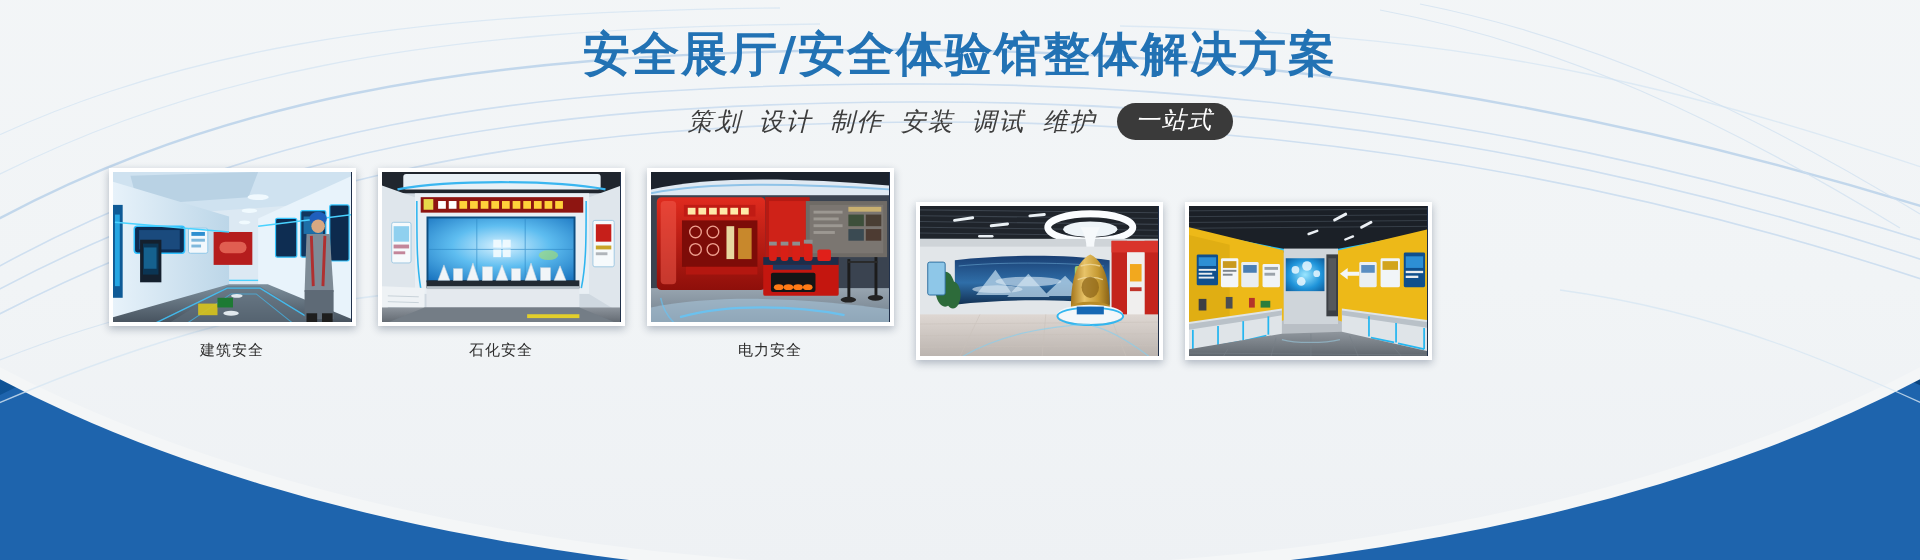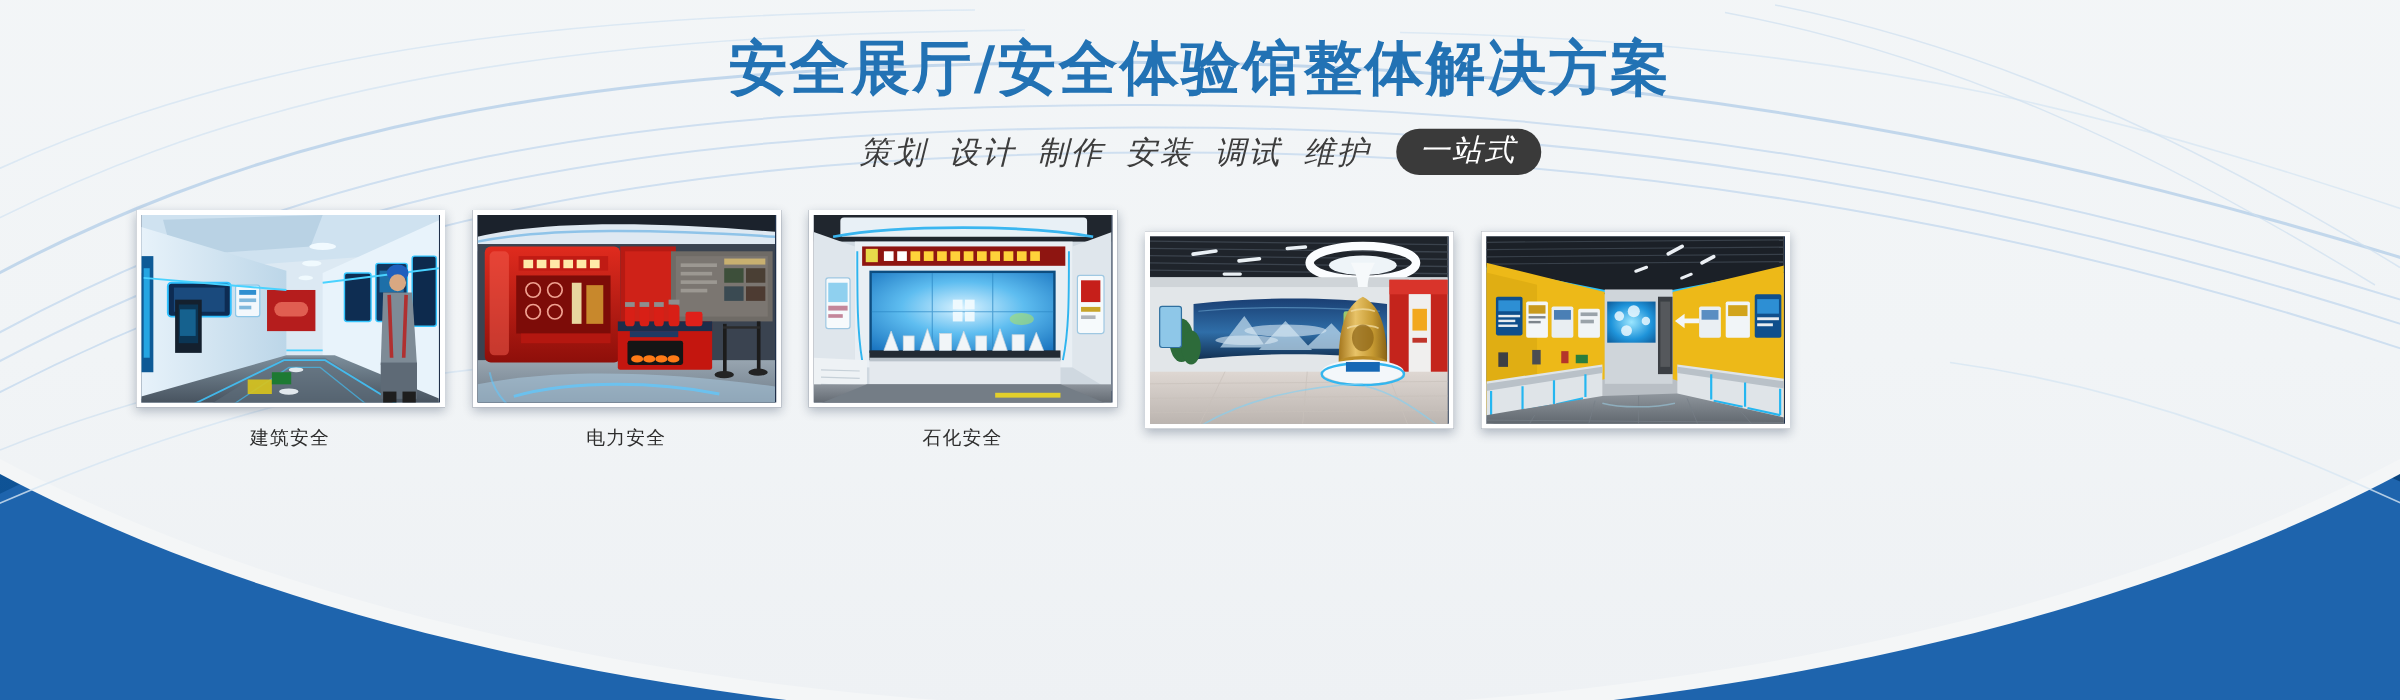--- a/index.html
+++ b/index.html
@@ -93,21 +93,21 @@
     border-radius:22px;
     padding:5px 19px 6px 19px;
     line-height:1.08;
     margin-left:3px;
     font-family:"DejaVu Sans","Liberation Sans",sans-serif;
   }
 
   
   .cards {
     position:absolute; top:168px; left:0; width:1540px;
-    display:flex; justify-content:center; align-items:center;
+    display:flex; justify-content:center; align-items:flex-end;
     gap:22px;
   }
   .card { width:247px; }
   .thumb {
     width:247px; height:158px;
     border:4px solid #ffffff;
     box-shadow:0 3px 8px rgba(20,40,70,.30);
     overflow:hidden;
     position:relative;
     background:#20304a;
@@ -249,125 +249,20 @@
           </g>
         </svg>
       </div>
       <div class="caption">建筑安全</div>
     </div>
 
     <div class="card">
       <div class="thumb">
         <svg class="scene" viewBox="0 0 247 158" preserveAspectRatio="none">
           <defs>
-            <linearGradient id="r2red" x1="0" y1="0" x2="0" y2="1">
-              <stop offset="0" stop-color="#e02b1e"></stop>
-                <stop offset="1" stop-color="#8e0f0a"></stop>
-            </linearGradient>
-            <linearGradient id="r2floor" x1="0" y1="0" x2="0" y2="1">
-              <stop offset="0" stop-color="#9aa7b2"></stop>
-                <stop offset="1" stop-color="#6d7b88"></stop>
-            </linearGradient>
-          </defs>
-          <rect width="247" height="158" fill="#2b3340"></rect>
-
-          <rect x="0" y="0" width="247" height="26" fill="#1b222c"></rect>
-          <path d="M0,18 C60,4 150,6 247,14 L247,26 L0,30 Z" fill="#dfe9f2"></path>
-          <path d="M0,22 C60,10 150,12 247,18" stroke="#8fc3e8" stroke-width="2" fill="none"></path>
-
-          <rect x="0" y="118" width="247" height="40" fill="url(#r2floor)"></rect>
-          <path d="M0,140 C70,126 160,130 247,142 L247,158 L0,158 Z" fill="#a9c9de" opacity=".55"></path>
-
-          <rect x="0" y="24" width="247" height="96" fill="#3a4350"></rect>
-
-          <rect x="6" y="26" width="112" height="96" rx="5" fill="url(#r2red)"></rect>
-          <rect x="10" y="30" width="16" height="86" rx="4" fill="#f05a4a" opacity=".55"></rect>
-
-          <rect x="34" y="34" width="74" height="12" fill="#c01b14"></rect>
-          <g fill="#ffe9a8">
-            <rect x="38" y="37" width="8" height="7"></rect>
-              <rect x="49" y="37" width="8" height="7"></rect>
-            <rect x="60" y="37" width="8" height="7"></rect>
-              <rect x="71" y="37" width="8" height="7"></rect>
-            <rect x="82" y="37" width="8" height="7"></rect>
-              <rect x="93" y="37" width="8" height="7"></rect>
-          </g>
-
-          <rect x="32" y="50" width="78" height="48" fill="#7d0c08"></rect>
-          <g fill="none" stroke="#f0a090" stroke-width="1.4">
-            <circle cx="46" cy="62" r="6"></circle>
-              <circle cx="64" cy="62" r="6"></circle>
-            <circle cx="46" cy="80" r="6"></circle>
-              <circle cx="64" cy="80" r="6"></circle>
-          </g>
-          <rect x="78" y="56" width="8" height="34" fill="#e8d7a0"></rect>
-          <rect x="90" y="58" width="14" height="32" fill="#c8882c"></rect>
-          <rect x="36" y="98" width="74" height="8" fill="#b41710"></rect>
-
-          <rect x="118" y="26" width="46" height="96" fill="#b61a13"></rect>
-          <rect x="122" y="30" width="38" height="88" fill="#cf2218"></rect>
-
-          <rect x="160" y="30" width="84" height="58" fill="#6f6b66"></rect>
-          <rect x="164" y="34" width="76" height="50" fill="#7b7671"></rect>
-          <g fill="#9c9892">
-            <rect x="168" y="40" width="30" height="3"></rect>
-              <rect x="168" y="47" width="26" height="3"></rect>
-            <rect x="168" y="54" width="30" height="3"></rect>
-              <rect x="168" y="61" width="22" height="3"></rect>
-          </g>
-          <g>
-            <rect x="204" y="44" width="16" height="12" fill="#3d4f3a"></rect>
-            <rect x="222" y="44" width="16" height="12" fill="#4a3f34"></rect>
-            <rect x="204" y="59" width="16" height="12" fill="#3a4a52"></rect>
-            <rect x="222" y="59" width="16" height="12" fill="#4d3b32"></rect>
-          </g>
-          <rect x="204" y="36" width="34" height="5" fill="#c8b070"></rect>
-
-          <rect x="116" y="88" width="78" height="40" rx="2" fill="#c4160f"></rect>
-          <rect x="116" y="88" width="78" height="8" fill="#1d2d4a"></rect>
-          <rect x="124" y="104" width="46" height="20" rx="2" fill="#151515"></rect>
-          <g fill="#ff7a16">
-            <ellipse cx="132" cy="119" rx="5" ry="3"></ellipse>
-              <ellipse cx="142" cy="119" rx="5" ry="3"></ellipse>
-            <ellipse cx="152" cy="119" rx="5" ry="3"></ellipse>
-              <ellipse cx="162" cy="119" rx="5" ry="3"></ellipse>
-          </g>
-          <rect x="126" y="96" width="40" height="5" fill="#1f3a63"></rect>
-
-          <g>
-            <rect x="122" y="76" width="8" height="16" rx="3" fill="#d81f16"></rect>
-            <rect x="134" y="76" width="8" height="16" rx="3" fill="#d81f16"></rect>
-            <rect x="146" y="76" width="8" height="16" rx="3" fill="#d81f16"></rect>
-            <rect x="158" y="74" width="9" height="18" rx="3" fill="#d81f16"></rect>
-            <rect x="122" y="72" width="8" height="4" fill="#8e8e8e"></rect>
-            <rect x="134" y="72" width="8" height="4" fill="#8e8e8e"></rect>
-            <rect x="146" y="72" width="8" height="4" fill="#8e8e8e"></rect>
-            <rect x="158" y="70" width="9" height="4" fill="#8e8e8e"></rect>
-          </g>
-          <rect x="172" y="80" width="14" height="12" rx="2" fill="#e0201a"></rect>
-
-          <g>
-            <rect x="203" y="90" width="3" height="40" fill="#1c1c1c"></rect>
-            <ellipse cx="204" cy="132" rx="8" ry="3" fill="#232323"></ellipse>
-            <rect x="231" y="88" width="3" height="40" fill="#1c1c1c"></rect>
-            <ellipse cx="232" cy="130" rx="8" ry="3" fill="#232323"></ellipse>
-            <rect x="203" y="92" width="31" height="2" fill="#2a2a2a"></rect>
-          </g>
-
-          <path d="M30,150 C80,136 150,138 200,148" stroke="#5ec8ff" stroke-width="2.4" fill="none" opacity=".75"></path>
-          <path d="M10,130 C12,140 16,148 24,156" stroke="#5ec8ff" stroke-width="1.6" fill="none" opacity=".55"></path>
-        </svg>
-      </div>
-      <div class="caption">电力安全</div>
-    </div>
-
-    <div class="card">
-      <div class="thumb">
-        <svg class="scene" viewBox="0 0 247 158" preserveAspectRatio="none">
-          <defs>
             <radialGradient id="p3screen" cx="0.5" cy="0.45" r="0.75">
               <stop offset="0" stop-color="#d9f2ff"></stop>
               <stop offset="0.45" stop-color="#5ebdf0"></stop>
               <stop offset="1" stop-color="#1670bd"></stop>
             </radialGradient>
             <linearGradient id="p3floor" x1="0" y1="0" x2="0" y2="1">
               <stop offset="0" stop-color="#8d949c"></stop>
                 <stop offset="1" stop-color="#5c636b"></stop>
             </linearGradient>
           </defs>
@@ -451,20 +346,125 @@
             <line x1="6" y1="134" x2="38" y2="135"></line>
             <line x1="6" y1="140" x2="38" y2="141"></line>
           </g>
 
           <rect x="0" y="140" width="247" height="18" fill="url(#p3floor)"></rect>
           <polygon points="44,140 204,140 247,158 0,158" fill="#747d86"></polygon>
           <rect x="150" y="147" width="54" height="4" fill="#e3cf2b"></rect>
         </svg>
       </div>
       <div class="caption">石化安全</div>
+    </div>
+
+    <div class="card">
+      <div class="thumb">
+        <svg class="scene" viewBox="0 0 247 158" preserveAspectRatio="none">
+          <defs>
+            <linearGradient id="r2red" x1="0" y1="0" x2="0" y2="1">
+              <stop offset="0" stop-color="#e02b1e"></stop>
+                <stop offset="1" stop-color="#8e0f0a"></stop>
+            </linearGradient>
+            <linearGradient id="r2floor" x1="0" y1="0" x2="0" y2="1">
+              <stop offset="0" stop-color="#9aa7b2"></stop>
+                <stop offset="1" stop-color="#6d7b88"></stop>
+            </linearGradient>
+          </defs>
+          <rect width="247" height="158" fill="#2b3340"></rect>
+
+          <rect x="0" y="0" width="247" height="26" fill="#1b222c"></rect>
+          <path d="M0,18 C60,4 150,6 247,14 L247,26 L0,30 Z" fill="#dfe9f2"></path>
+          <path d="M0,22 C60,10 150,12 247,18" stroke="#8fc3e8" stroke-width="2" fill="none"></path>
+
+          <rect x="0" y="118" width="247" height="40" fill="url(#r2floor)"></rect>
+          <path d="M0,140 C70,126 160,130 247,142 L247,158 L0,158 Z" fill="#a9c9de" opacity=".55"></path>
+
+          <rect x="0" y="24" width="247" height="96" fill="#3a4350"></rect>
+
+          <rect x="6" y="26" width="112" height="96" rx="5" fill="url(#r2red)"></rect>
+          <rect x="10" y="30" width="16" height="86" rx="4" fill="#f05a4a" opacity=".55"></rect>
+
+          <rect x="34" y="34" width="74" height="12" fill="#c01b14"></rect>
+          <g fill="#ffe9a8">
+            <rect x="38" y="37" width="8" height="7"></rect>
+              <rect x="49" y="37" width="8" height="7"></rect>
+            <rect x="60" y="37" width="8" height="7"></rect>
+              <rect x="71" y="37" width="8" height="7"></rect>
+            <rect x="82" y="37" width="8" height="7"></rect>
+              <rect x="93" y="37" width="8" height="7"></rect>
+          </g>
+
+          <rect x="32" y="50" width="78" height="48" fill="#7d0c08"></rect>
+          <g fill="none" stroke="#f0a090" stroke-width="1.4">
+            <circle cx="46" cy="62" r="6"></circle>
+              <circle cx="64" cy="62" r="6"></circle>
+            <circle cx="46" cy="80" r="6"></circle>
+              <circle cx="64" cy="80" r="6"></circle>
+          </g>
+          <rect x="78" y="56" width="8" height="34" fill="#e8d7a0"></rect>
+          <rect x="90" y="58" width="14" height="32" fill="#c8882c"></rect>
+          <rect x="36" y="98" width="74" height="8" fill="#b41710"></rect>
+
+          <rect x="118" y="26" width="46" height="96" fill="#b61a13"></rect>
+          <rect x="122" y="30" width="38" height="88" fill="#cf2218"></rect>
+
+          <rect x="160" y="30" width="84" height="58" fill="#6f6b66"></rect>
+          <rect x="164" y="34" width="76" height="50" fill="#7b7671"></rect>
+          <g fill="#9c9892">
+            <rect x="168" y="40" width="30" height="3"></rect>
+              <rect x="168" y="47" width="26" height="3"></rect>
+            <rect x="168" y="54" width="30" height="3"></rect>
+              <rect x="168" y="61" width="22" height="3"></rect>
+          </g>
+          <g>
+            <rect x="204" y="44" width="16" height="12" fill="#3d4f3a"></rect>
+            <rect x="222" y="44" width="16" height="12" fill="#4a3f34"></rect>
+            <rect x="204" y="59" width="16" height="12" fill="#3a4a52"></rect>
+            <rect x="222" y="59" width="16" height="12" fill="#4d3b32"></rect>
+          </g>
+          <rect x="204" y="36" width="34" height="5" fill="#c8b070"></rect>
+
+          <rect x="116" y="88" width="78" height="40" rx="2" fill="#c4160f"></rect>
+          <rect x="116" y="88" width="78" height="8" fill="#1d2d4a"></rect>
+          <rect x="124" y="104" width="46" height="20" rx="2" fill="#151515"></rect>
+          <g fill="#ff7a16">
+            <ellipse cx="132" cy="119" rx="5" ry="3"></ellipse>
+              <ellipse cx="142" cy="119" rx="5" ry="3"></ellipse>
+            <ellipse cx="152" cy="119" rx="5" ry="3"></ellipse>
+              <ellipse cx="162" cy="119" rx="5" ry="3"></ellipse>
+          </g>
+          <rect x="126" y="96" width="40" height="5" fill="#1f3a63"></rect>
+
+          <g>
+            <rect x="122" y="76" width="8" height="16" rx="3" fill="#d81f16"></rect>
+            <rect x="134" y="76" width="8" height="16" rx="3" fill="#d81f16"></rect>
+            <rect x="146" y="76" width="8" height="16" rx="3" fill="#d81f16"></rect>
+            <rect x="158" y="74" width="9" height="18" rx="3" fill="#d81f16"></rect>
+            <rect x="122" y="72" width="8" height="4" fill="#8e8e8e"></rect>
+            <rect x="134" y="72" width="8" height="4" fill="#8e8e8e"></rect>
+            <rect x="146" y="72" width="8" height="4" fill="#8e8e8e"></rect>
+            <rect x="158" y="70" width="9" height="4" fill="#8e8e8e"></rect>
+          </g>
+          <rect x="172" y="80" width="14" height="12" rx="2" fill="#e0201a"></rect>
+
+          <g>
+            <rect x="203" y="90" width="3" height="40" fill="#1c1c1c"></rect>
+            <ellipse cx="204" cy="132" rx="8" ry="3" fill="#232323"></ellipse>
+            <rect x="231" y="88" width="3" height="40" fill="#1c1c1c"></rect>
+            <ellipse cx="232" cy="130" rx="8" ry="3" fill="#232323"></ellipse>
+            <rect x="203" y="92" width="31" height="2" fill="#2a2a2a"></rect>
+          </g>
+
+          <path d="M30,150 C80,136 150,138 200,148" stroke="#5ec8ff" stroke-width="2.4" fill="none" opacity=".75"></path>
+          <path d="M10,130 C12,140 16,148 24,156" stroke="#5ec8ff" stroke-width="1.6" fill="none" opacity=".55"></path>
+        </svg>
+      </div>
+      <div class="caption">电力安全</div>
     </div>
 
     <div class="card">
       <div class="thumb">
         <svg class="scene" viewBox="0 0 247 158" preserveAspectRatio="none">
           <defs>
             <linearGradient id="m4bell" x1="0" y1="0" x2="1" y2="0">
               <stop offset="0" stop-color="#a4761c"></stop>
               <stop offset="0.35" stop-color="#e8c368"></stop>
               <stop offset="0.7" stop-color="#c69a32"></stop>

